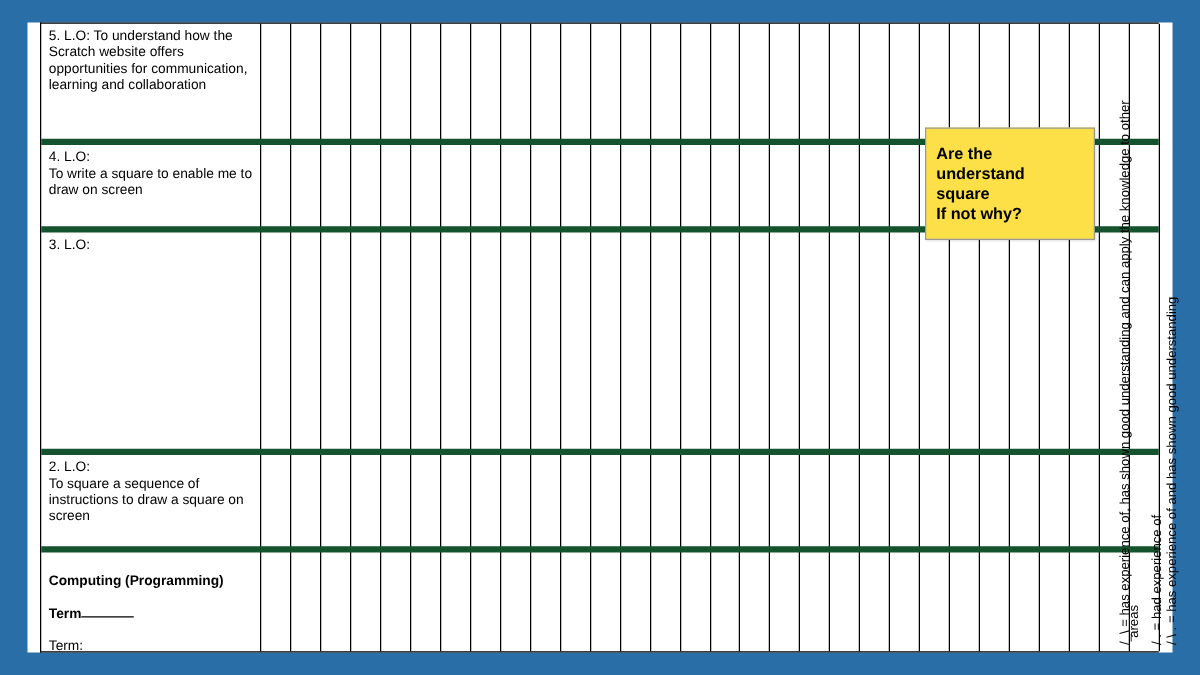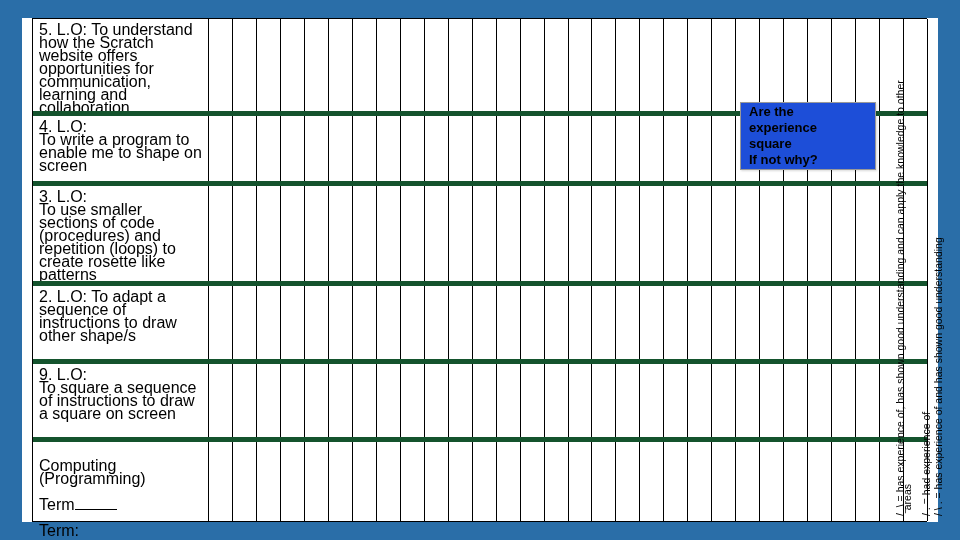--- a/index.html
+++ b/index.html
@@ -1,30 +1,30 @@
 <!DOCTYPE html>
 <html><head>
 <meta charset="utf-8">
 <style>
 html,body{margin:0;padding:0;width:960px;height:540px;background:#2a6ea8;font-family:Arial,sans-serif;overflow:hidden}
 .page{position:absolute;left:22px;top:18px;width:916px;height:504px;background:#fff}
 .sheet{position:absolute;left:10px;top:0;width:895px;height:504px;border:1px solid #000;border-right:none;box-sizing:border-box}
 .gridcols{position:absolute;left:175px;top:0;right:0;bottom:0}
 .gridcols .vline{position:absolute;top:0;bottom:0;width:1px;background:#000}
 .row{position:absolute;left:0;right:0;border-top:5px solid #14532d;box-sizing:border-box}
-.rowtext{position:absolute;left:6px;right:6px;top:4px;font-size:16px;line-height:13px;color:#000}
-.bold{font-weight:normal}
+.rowtext{position:absolute;left:6px;right:6px;top:4px;font-size:11px;line-height:13px;color:#000}
+.bold{font-weight:bold}
 .r5{top:0;height:92px;border-top:none}
 .r4{top:92px;height:70px}
 .r3{top:162px;height:100px}
 .r2{top:262px;height:78px}
 .r1{top:340px;height:78px}
 .rh{top:418px;height:86px}
 .lbl{position:absolute;left:0;top:0;width:175px;bottom:0}
-.sticky{position:absolute;background:#1d4ed8;border:1px solid #999;padding:1px 8px;font-size:13px;line-height:16px;font-weight:600;color:#000;box-shadow:1px 1px 2px rgba(0,0,0,.15)}
+.sticky{position:absolute;background:#fde047;border:1px solid #999;padding:12px 8px;font-size:13px;line-height:16px;font-weight:600;color:#000;box-shadow:1px 1px 2px rgba(0,0,0,.15)}
 .legend{position:absolute;right:2px;top:30px;bottom:6px;width:44px}
 .legend .col{position:absolute;bottom:0;top:0;writing-mode:vertical-rl;transform:rotate(180deg);font-size:10.5px;line-height:12px;color:#000;white-space:nowrap}
 .legend .c1{left:28px}
 .legend .c2{left:2px}
 .arealabel{position:absolute;left:9px;bottom:6px;font-size:10.5px;writing-mode:vertical-rl;transform:rotate(180deg)}
 .yline{display:inline-block;border-bottom:1px solid #000;width:42px;vertical-align:baseline}
 </style>
 </head>
 <body>
 
@@ -65,60 +65,53 @@
       </div>
 
     <div class="row r5">
       <div class="lbl">
         <div class="rowtext">5. L.O: To understand how the Scratch website offers opportunities for communication, learning and collaboration</div>
       </div>
     </div>
     <div class="row r4">
       <div class="lbl">
         <div class="rowtext">
-          <span>4. L.O:</span><br><span>To write a program to enable me to shape on screen</span>
+          <span>4. L.O:</span><br><span>To write a square to enable me to draw on screen</span>
         </div>
       </div>
     </div>
     <div class="row r3">
       <div class="lbl">
         <div class="rowtext">
-          <span>3. L.O:</span><br><span>To use smaller sections of code (procedures) and repetition (loops) to create rosette like patterns</span>
-        </div>
-      </div>
-    </div>
-    <div class="row r2">
-      <div class="lbl">
-        <div class="rowtext">
-          <span>2. L.O: To adapt a sequence of</span><br><span>instructions to draw other shape/s</span>
+          <span>3. L.O:</span><br>
         </div>
       </div>
     </div>
     <div class="row r1">
       <div class="lbl">
         <div class="rowtext">
-          <span>9. L.O:</span><br><span>To square a sequence of instructions to draw a square on screen</span>
+          <span>2. L.O:</span><br><span>To square a sequence of instructions to draw a square on screen</span>
         </div>
       </div>
     </div>
     <div class="row rh">
       <div class="lbl">
         <div class="rowtext">
           <br>
           <span class="bold">Computing (Programming)</span><br><br>
           <span class="bold">Term</span><span class="yline"></span><br><br>
           <span>Term:</span>
         </div>
       </div>
     </div>
   </div>
 
   <div class="sticky" style="left:718px;top:84px;width:118px">
     <span>Are the</span><br>
-    <span>experience</span><br>
+    <span>understand</span><br>
     <span>square</span><br>
     <span>If not why?</span>
   </div>
 
   <div class="legend">
     <div class="col c1">
       <span>/ . = had experience of</span><br><span>/ \ . = has experience of and has shown good understanding</span>
     </div>
     <div class="col c2">/_\ = has experience of, has shown good understanding and can apply the knowledge to other</div>
     <div class="arealabel">areas</div>

